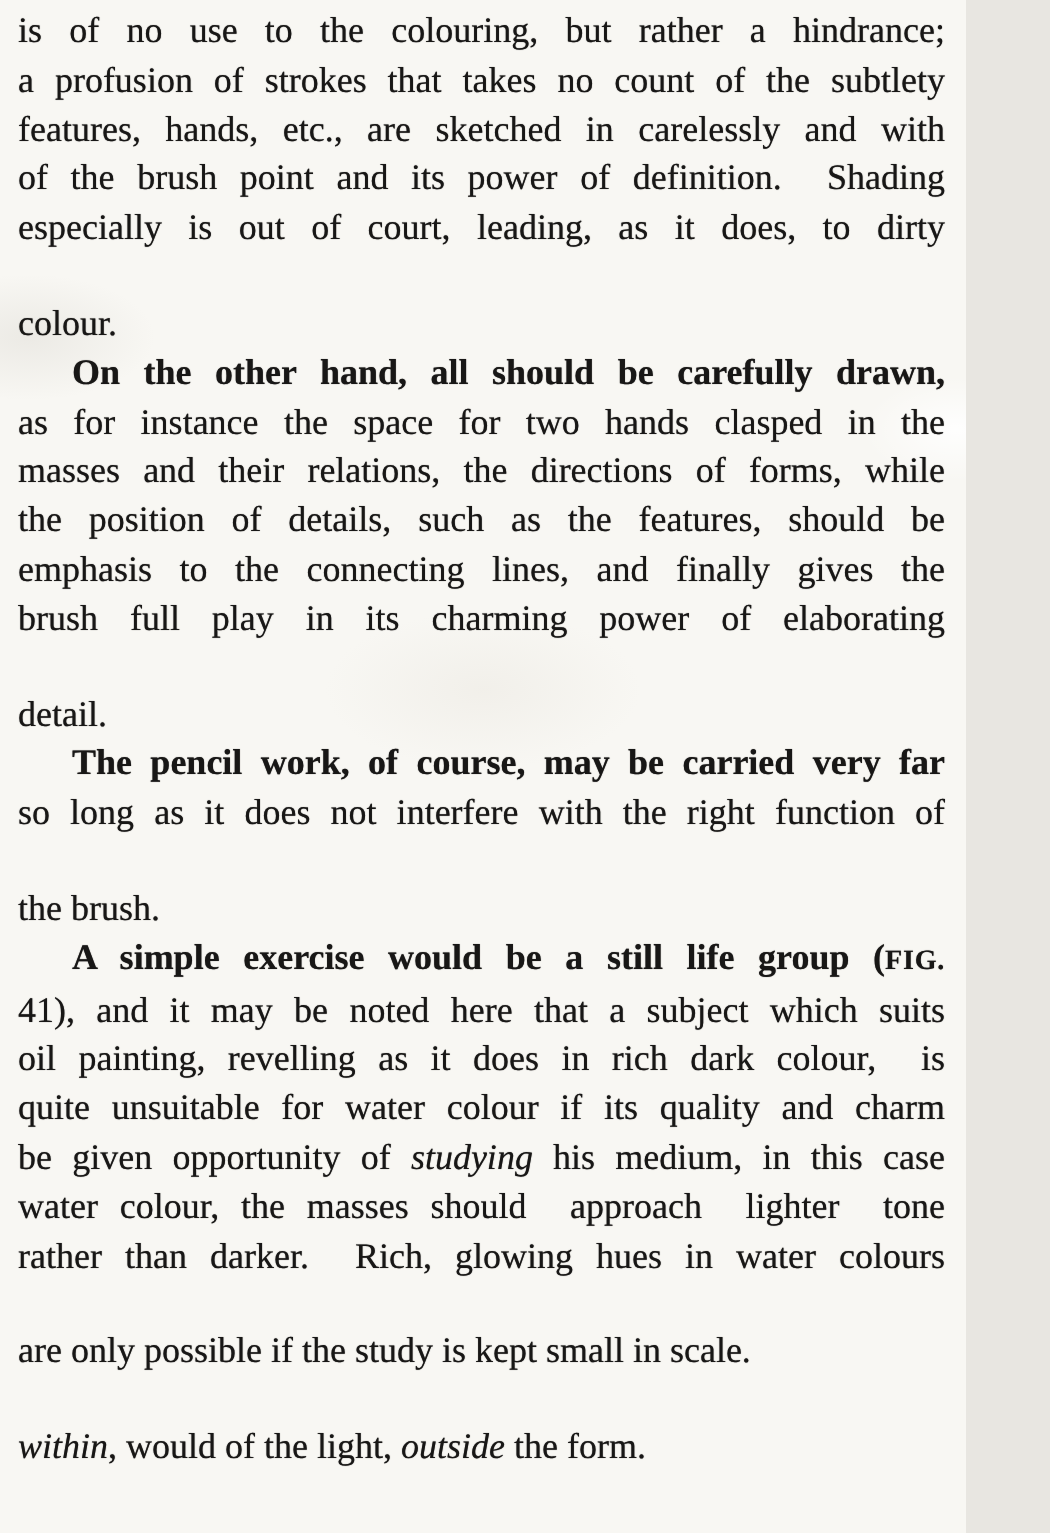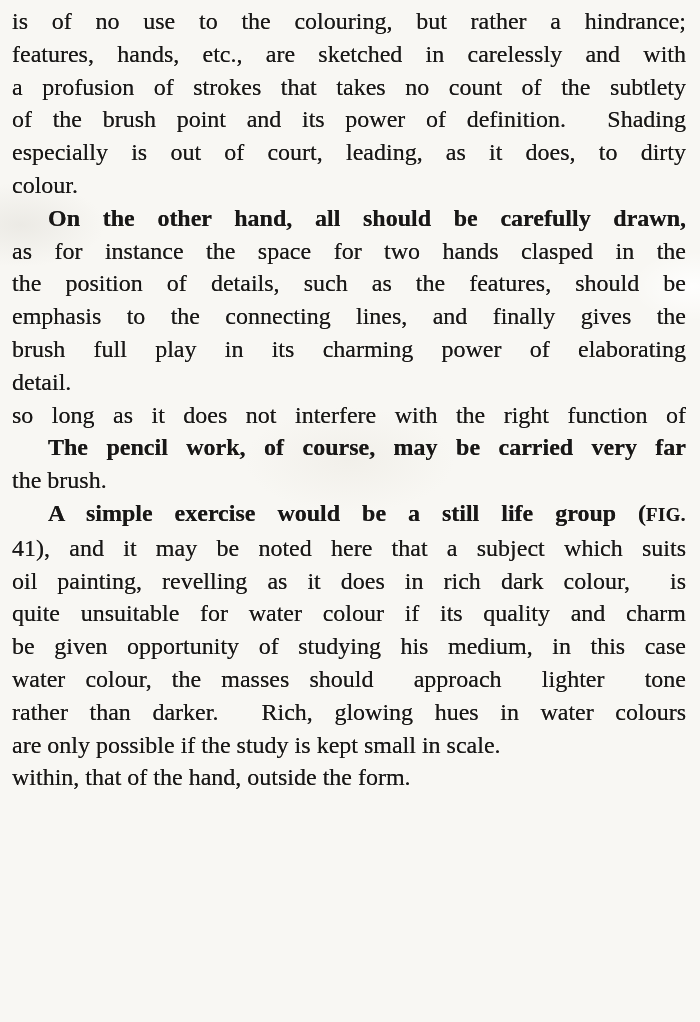--- a/index.html
+++ b/index.html
@@ -2,21 +2,21 @@
 <html><head>
 <meta charset="utf-8">
 <style>
   html, body {
     margin: 0;
     padding: 0;
     background: #e8e6e1;
   }
   .page {
     position: relative;
-    width: 700px;
+    width: 644px;
     height: 1022px;
     box-sizing: border-box;
     padding: 5px 14px 0 12px;
     overflow: hidden;
     background:
       radial-gradient(ellipse 120px 60px at 3% 22%, rgba(180,175,165,0.18), rgba(0,0,0,0) 70%),
       radial-gradient(ellipse 90px 50px at 99% 28%, rgba(255,255,255,0.9), rgba(255,255,255,0) 70%),
       radial-gradient(ellipse 140px 70px at 50% 45%, rgba(235,232,225,0.5), rgba(0,0,0,0) 75%),
       #f8f7f3;
     font-family: "Liberation Serif", "DejaVu Serif", serif;
@@ -30,69 +30,72 @@
     padding: 0;
   }
   .line {
     display: block;
     text-align: justify;
     text-align-last: justify;
     white-space: pre-wrap;
   }
   .line.last {
     text-align-last: left;
+    margin-top: 31px;
   }
   .line.indent {
     text-indent: 36px;
     font-weight: bold;
   }
   .sc {
     font-size: 0.78em;
     letter-spacing: 0.5px;
   }
   .it {
+    font-style: italic;
   }
 </style>
 </head>
 <body>
 
 <div class="page">
 
   <p>
     <span class="line"><span>is of no use to the colouring, but rather a hindrance;</span></span>
+    <span class="line"><span>a profusion of strokes that takes no count of the subtlety</span></span>
     <span class="line"><span>features, hands, etc., are sketched in carelessly and with</span></span>
-    <span class="line"><span>a profusion of strokes that takes no count of the subtlety</span></span>
     <span class="line"><span>of the brush point and its power of definition.  Shading</span></span>
     <span class="line"><span>especially is out of court, leading, as it does, to dirty</span></span>
     <span class="line last"><span>colour.</span></span>
   </p>
 
   <p>
     <span class="line indent"><span>On the other hand, all should be carefully drawn,</span></span>
     <span class="line"><span>as for instance the space for two hands clasped in the</span></span>
+    <span class="line"><span>masses and their relations, the directions of forms, while</span></span>
     <span class="line"><span>the position of details, such as the features, should be</span></span>
     <span class="line"><span>emphasis to the connecting lines, and finally gives the</span></span>
     <span class="line"><span>brush full play in its charming power of elaborating</span></span>
     <span class="line last"><span>detail.</span></span>
   </p>
 
   <p>
+    <span class="line indent"><span>The pencil work, of course, may be carried very far</span></span>
     <span class="line"><span>so long as it does not interfere with the right function of</span></span>
-    <span class="line indent"><span>The pencil work, of course, may be carried very far</span></span>
     <span class="line last"><span>the brush.</span></span>
   </p>
 
   <p>
     <span class="line indent"><span>A simple exercise would be a still life group (</span><span class="sc">FIG.</span></span>
     <span class="line"><span>41), and it may be noted here that a subject which suits</span></span>
     <span class="line"><span>oil painting, revelling as it does in rich dark colour,  is</span></span>
     <span class="line"><span>quite unsuitable for water colour if its quality and charm</span></span>
     <span class="line"><span>be given opportunity of </span><span class="it">studying</span><span> his medium, in this case</span></span>
     <span class="line"><span>water colour, the masses should  approach  lighter  tone</span></span>
     <span class="line"><span>rather than darker.  Rich, glowing hues in water colours</span></span>
     <span class="line last"><span>are only possible if the study is kept small in scale.</span></span>
   </p>
 
   <p>
-    <span class="line last"><span class="it">within</span><span>, that of the hand, </span><span class="it">outside</span><span> the form.</span></span>
+    <span class="line last"><span class="it">within</span><span>, would of the light, </span><span class="it">outside</span><span> the form.</span></span>
   </p>
 
 </div>
 
 </body></html>

